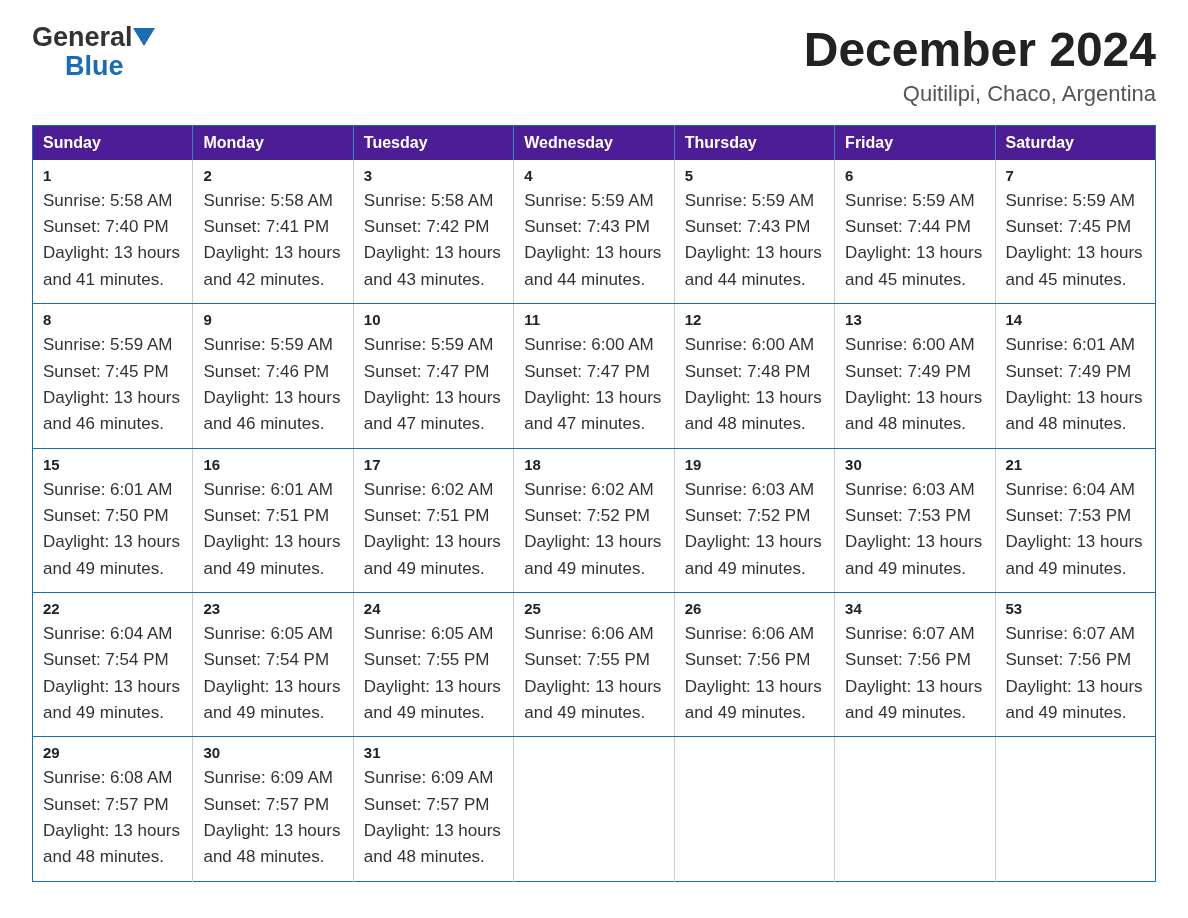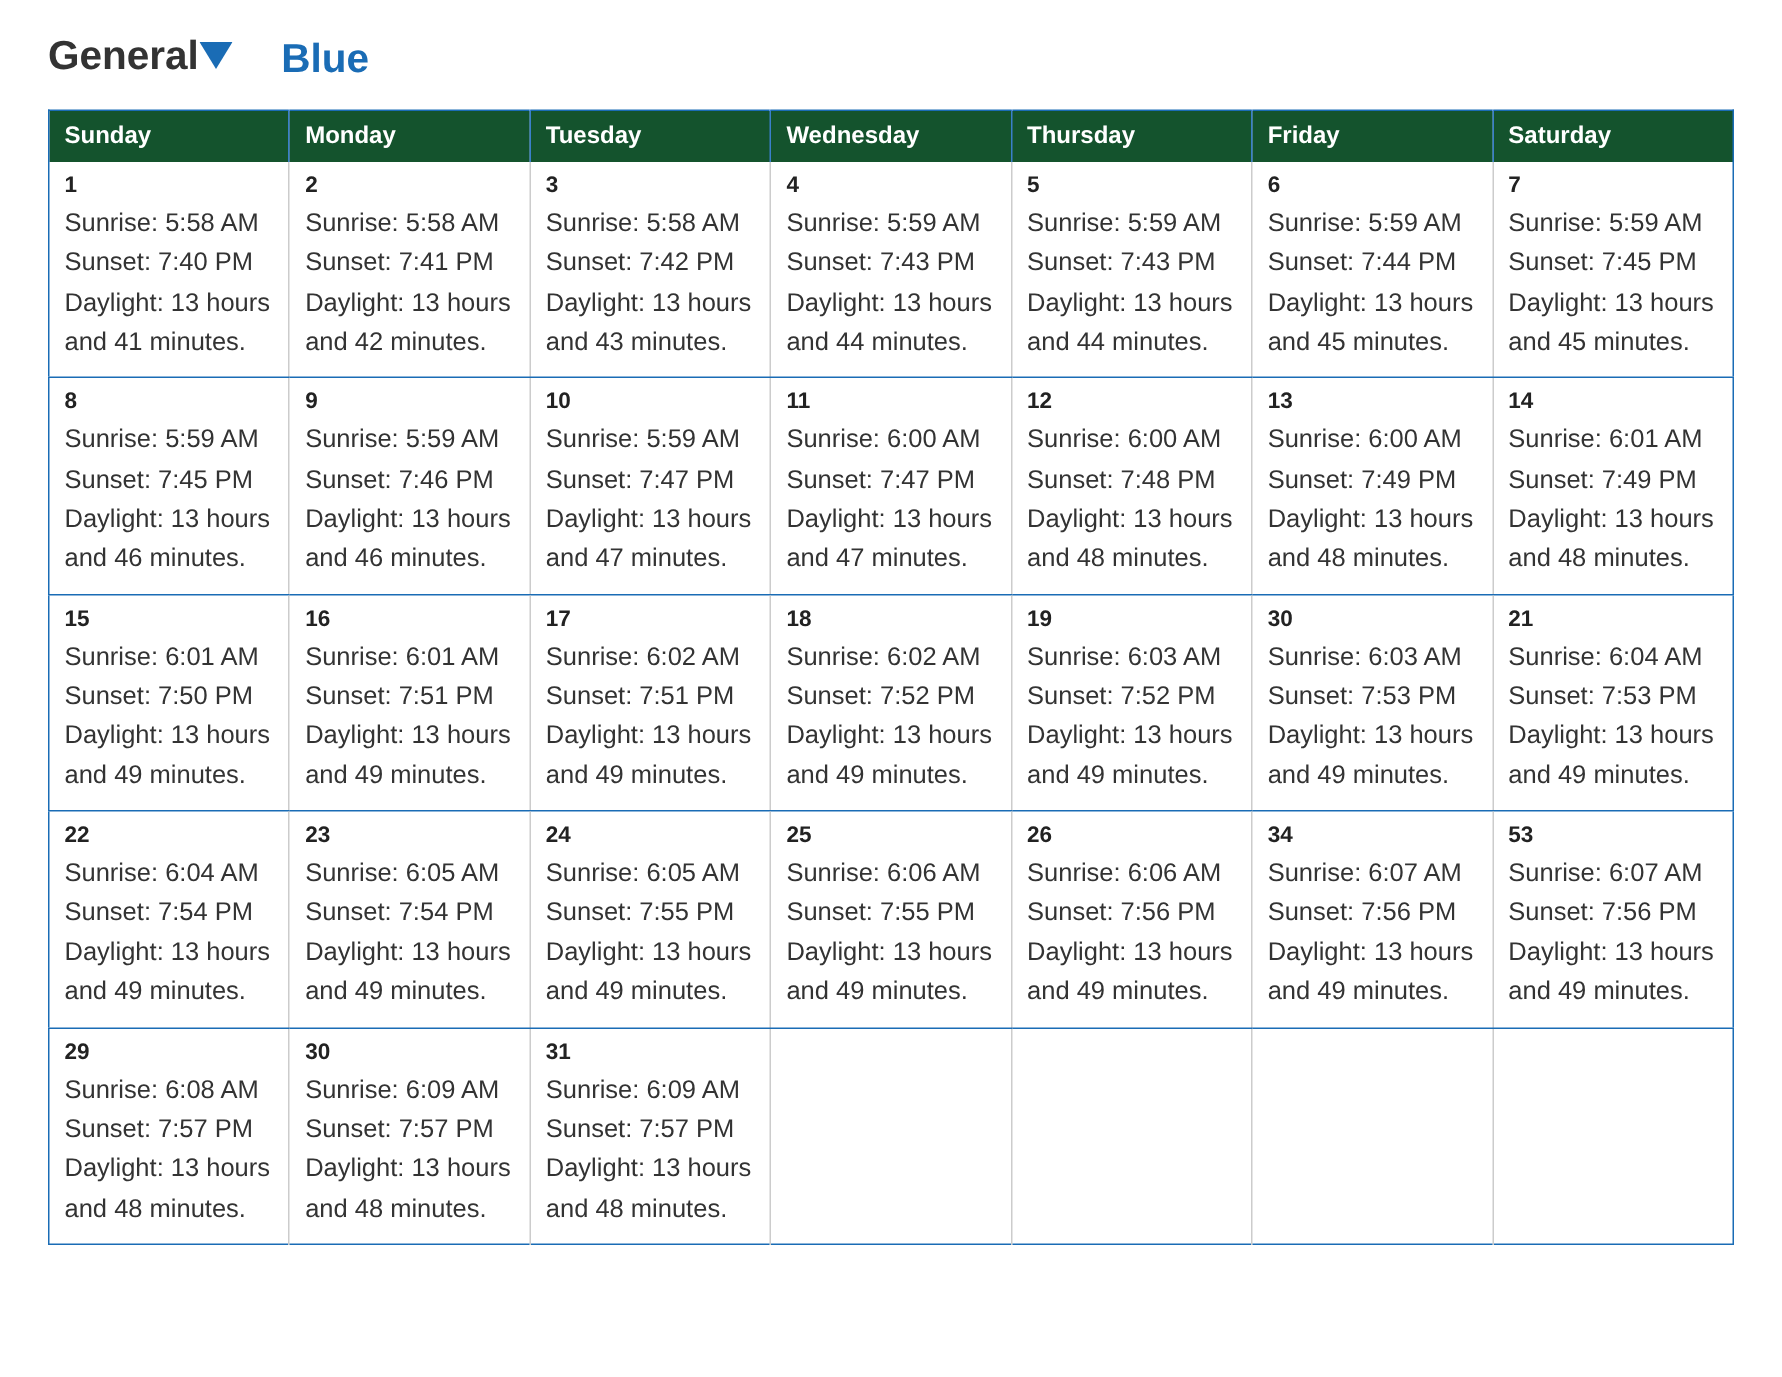--- a/index.html
+++ b/index.html
@@ -11,21 +11,21 @@
       min-height: 918px;
     }
     .header {
       display: flex;
       justify-content: space-between;
       align-items: flex-start;
       margin-bottom: 18px;
     }
     .logo {
       display: flex;
-      flex-direction: row;
+      flex-direction: column;
       align-items: flex-start;
     }
     .title-block {
       text-align: right;
     }
     .title-block h1 {
       font-size: 48px;
       font-weight: bold;
       color: #222;
       line-height: 1.1;
@@ -35,21 +35,21 @@
       font-weight: normal;
       color: #555;
       margin-top: 4px;
     }
     .calendar {
       width: 100%;
       border-collapse: collapse;
       border: 1.5px solid #1a6cb5;
     }
     .calendar thead tr th {
-      background-color: #14532d;
+      background-color: #4c1d95;
       color: #fff;
       font-size: 16px;
       font-weight: bold;
       padding: 8px 10px;
       text-align: left;
       border-right: 1px solid #3a7fca;
     }
     .calendar thead tr th:last-child {
       border-right: none;
       margin-left: 43px;
@@ -115,20 +115,24 @@
     <div class="logo-row">
       <span class="logo-text-general">General</span>
       <svg class="logo-svg" width="22" height="20" viewBox="0 0 22 20">
         <polygon points="0,0 22,0 11,18" fill="#1a6cb5"></polygon>
       </svg>
     </div>
     <div>
       <span class="logo-text-blue">Blue</span>
     </div>
   </div>
+  <div class="title-block">
+    <h1>December 2024</h1>
+    <h2>Quitilipi, Chaco, Argentina</h2>
+  </div>
 </div>
 
 <table class="calendar">
   <thead>
     <tr>
     <th>Sunday</th>
         <th>Monday</th>
         <th>Tuesday</th>
         <th>Wednesday</th>
         <th>Thursday</th>

